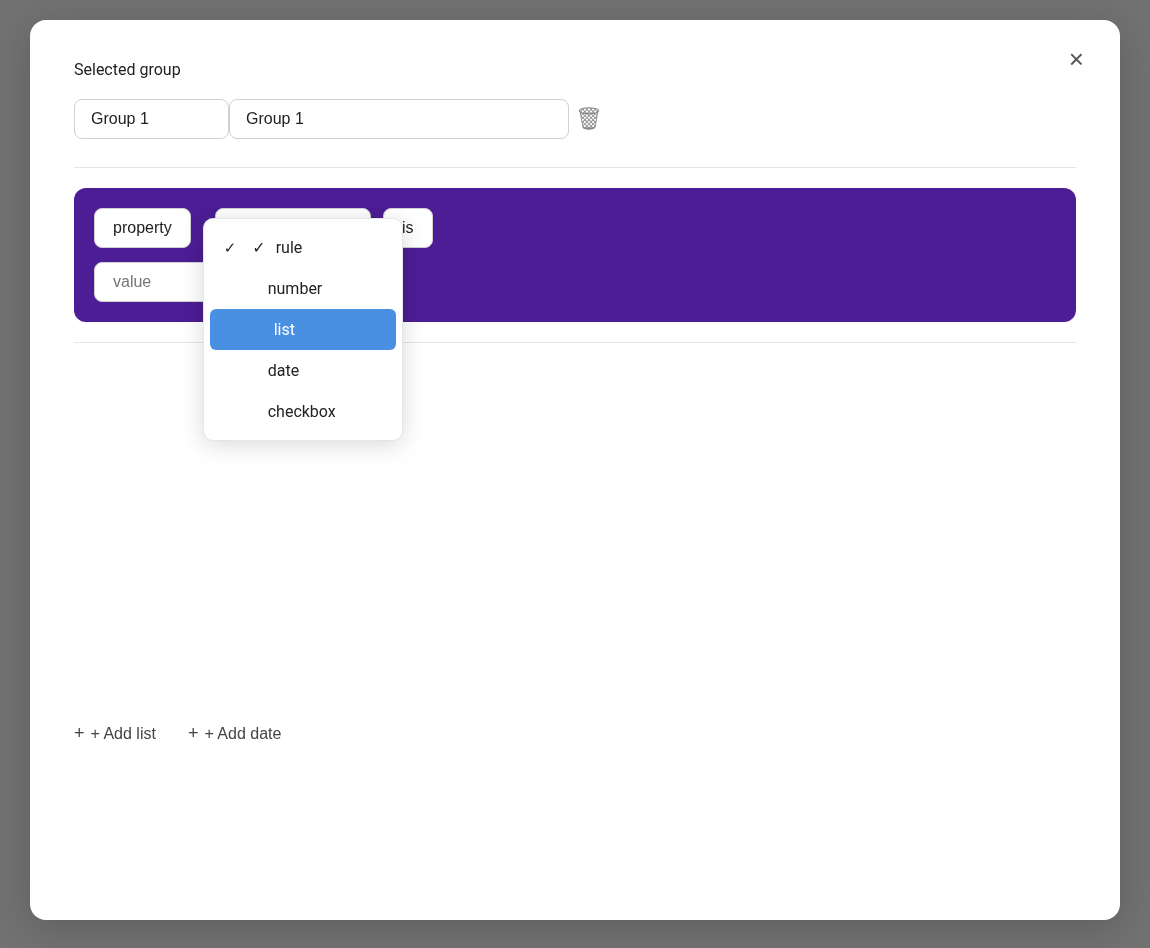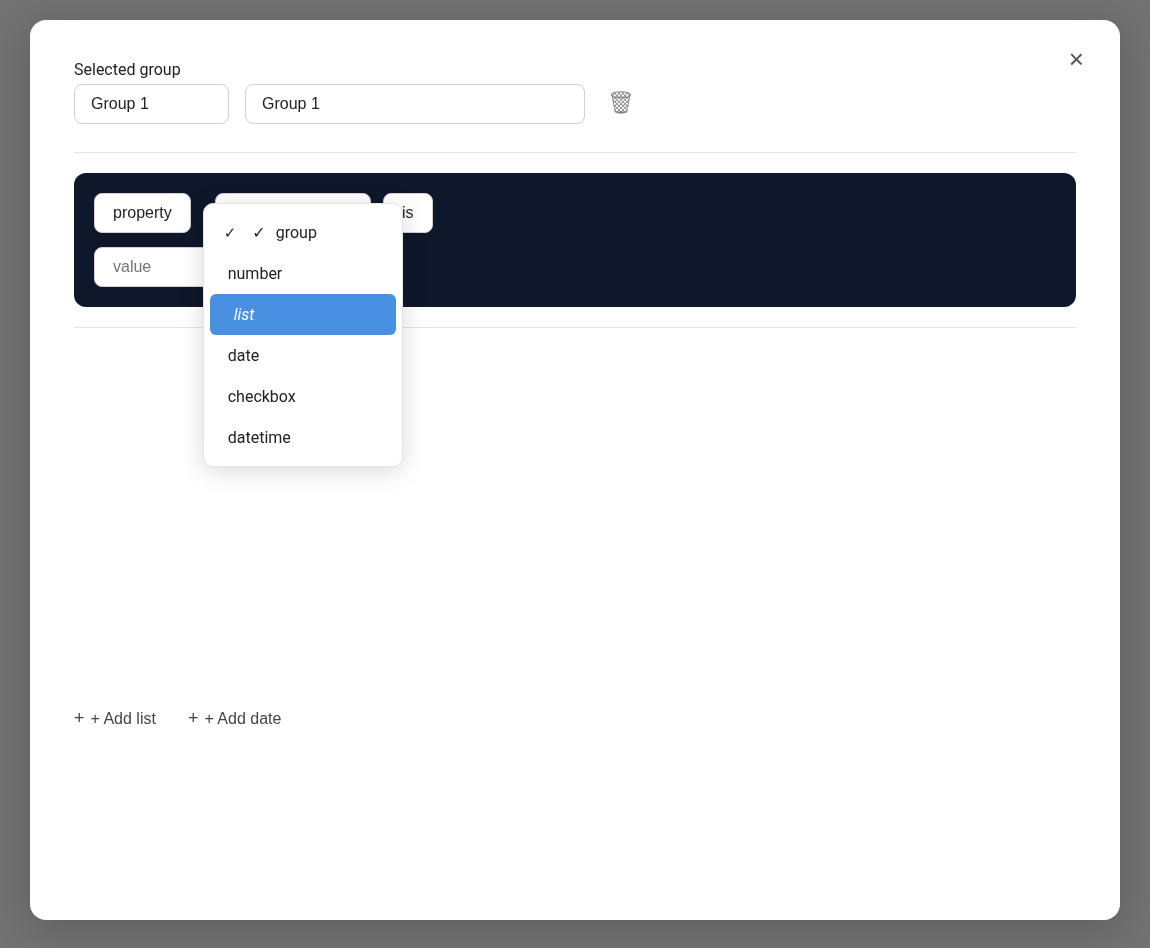--- a/index.html
+++ b/index.html
@@ -53,28 +53,27 @@
     .modal-title {
       font-size: 32px;
       font-weight: 700;
       color: #111;
       margin-bottom: 28px;
     }
 
     .section-label {
       font-size: 16px;
       color: #222;
-      margin-bottom: 5px;
+      margin-bottom: 20px;
       font-weight: 400;
     }
 
     .group-row {
       display: flex;
-      align-items: flex-start;
-      gap: 16px;
+      align-items: center;
       margin-bottom: 28px;
     }
 
     .group-input-small {
       border: 1.5px solid #d0d0d0;
       border-radius: 8px;
       padding: 10px 16px;
       font-size: 16px;
       width: 155px;
       outline: none;
@@ -100,21 +99,21 @@
       padding: 6px;
     }
 
     .divider {
       border: none;
       border-top: 1.5px solid #e5e5e5;
       margin-bottom: 20px;
     }
 
     .filter-area {
-      background: #0f172a;
+      background: #4c1d95;
       border-radius: 12px;
       padding: 20px 20px;
       margin-bottom: 20px;
       position: relative;
     }
 
     .filter-row {
       display: flex;
       align-items: center;
       gap: 12px;
@@ -162,32 +161,31 @@
       display: flex;
       align-items: center;
       gap: 10px;
     }
 
     .dropdown-item.selected-highlight {
       background: #4a90e2;
       color: #fff;
       border-radius: 6px;
       margin: 0 6px;
-      font-style: italic;
     }
 
     .dropdown-item.checked::before {
       content: '✓';
       font-size: 15px;
       margin-right: 6px;
       color: #222;
     }
 
     .dropdown-item:not(.checked) {
-      padding-left: 24px;
+      padding-left: 64px;
     }
 
     .value-row {
       display: flex;
       align-items: flex-start;
       gap: 13px;
     }
 
     .value-input {
       border: 1.5px solid #d0d0d0;
@@ -264,42 +262,39 @@
 
     <div class="filter-row">
 
       <button class="filter-btn">property</button>
 
       <div class="dropdown-wrapper">
         <div class="dropdown-menu">
 
           <div class="dropdown-item checked">
             <span>✓</span>
-            <span>group</span>
+            <span>rule</span>
           </div>
 
           <div class="dropdown-item">
             <span>number</span>
           </div>
 
           <div class="dropdown-item selected-highlight">
             <span>list</span>
           </div>
 
           <div class="dropdown-item">
             <span>date</span>
           </div>
 
           <div class="dropdown-item">
             <span>checkbox</span>
           </div>
 
-          <div class="dropdown-item">
-            <span>datetime</span>
-          </div>
 
         </div>
       </div>
 
       <button class="filter-btn placeholder">select a property</button>
 
       <button class="filter-btn">is</button>
 
     </div>
 

